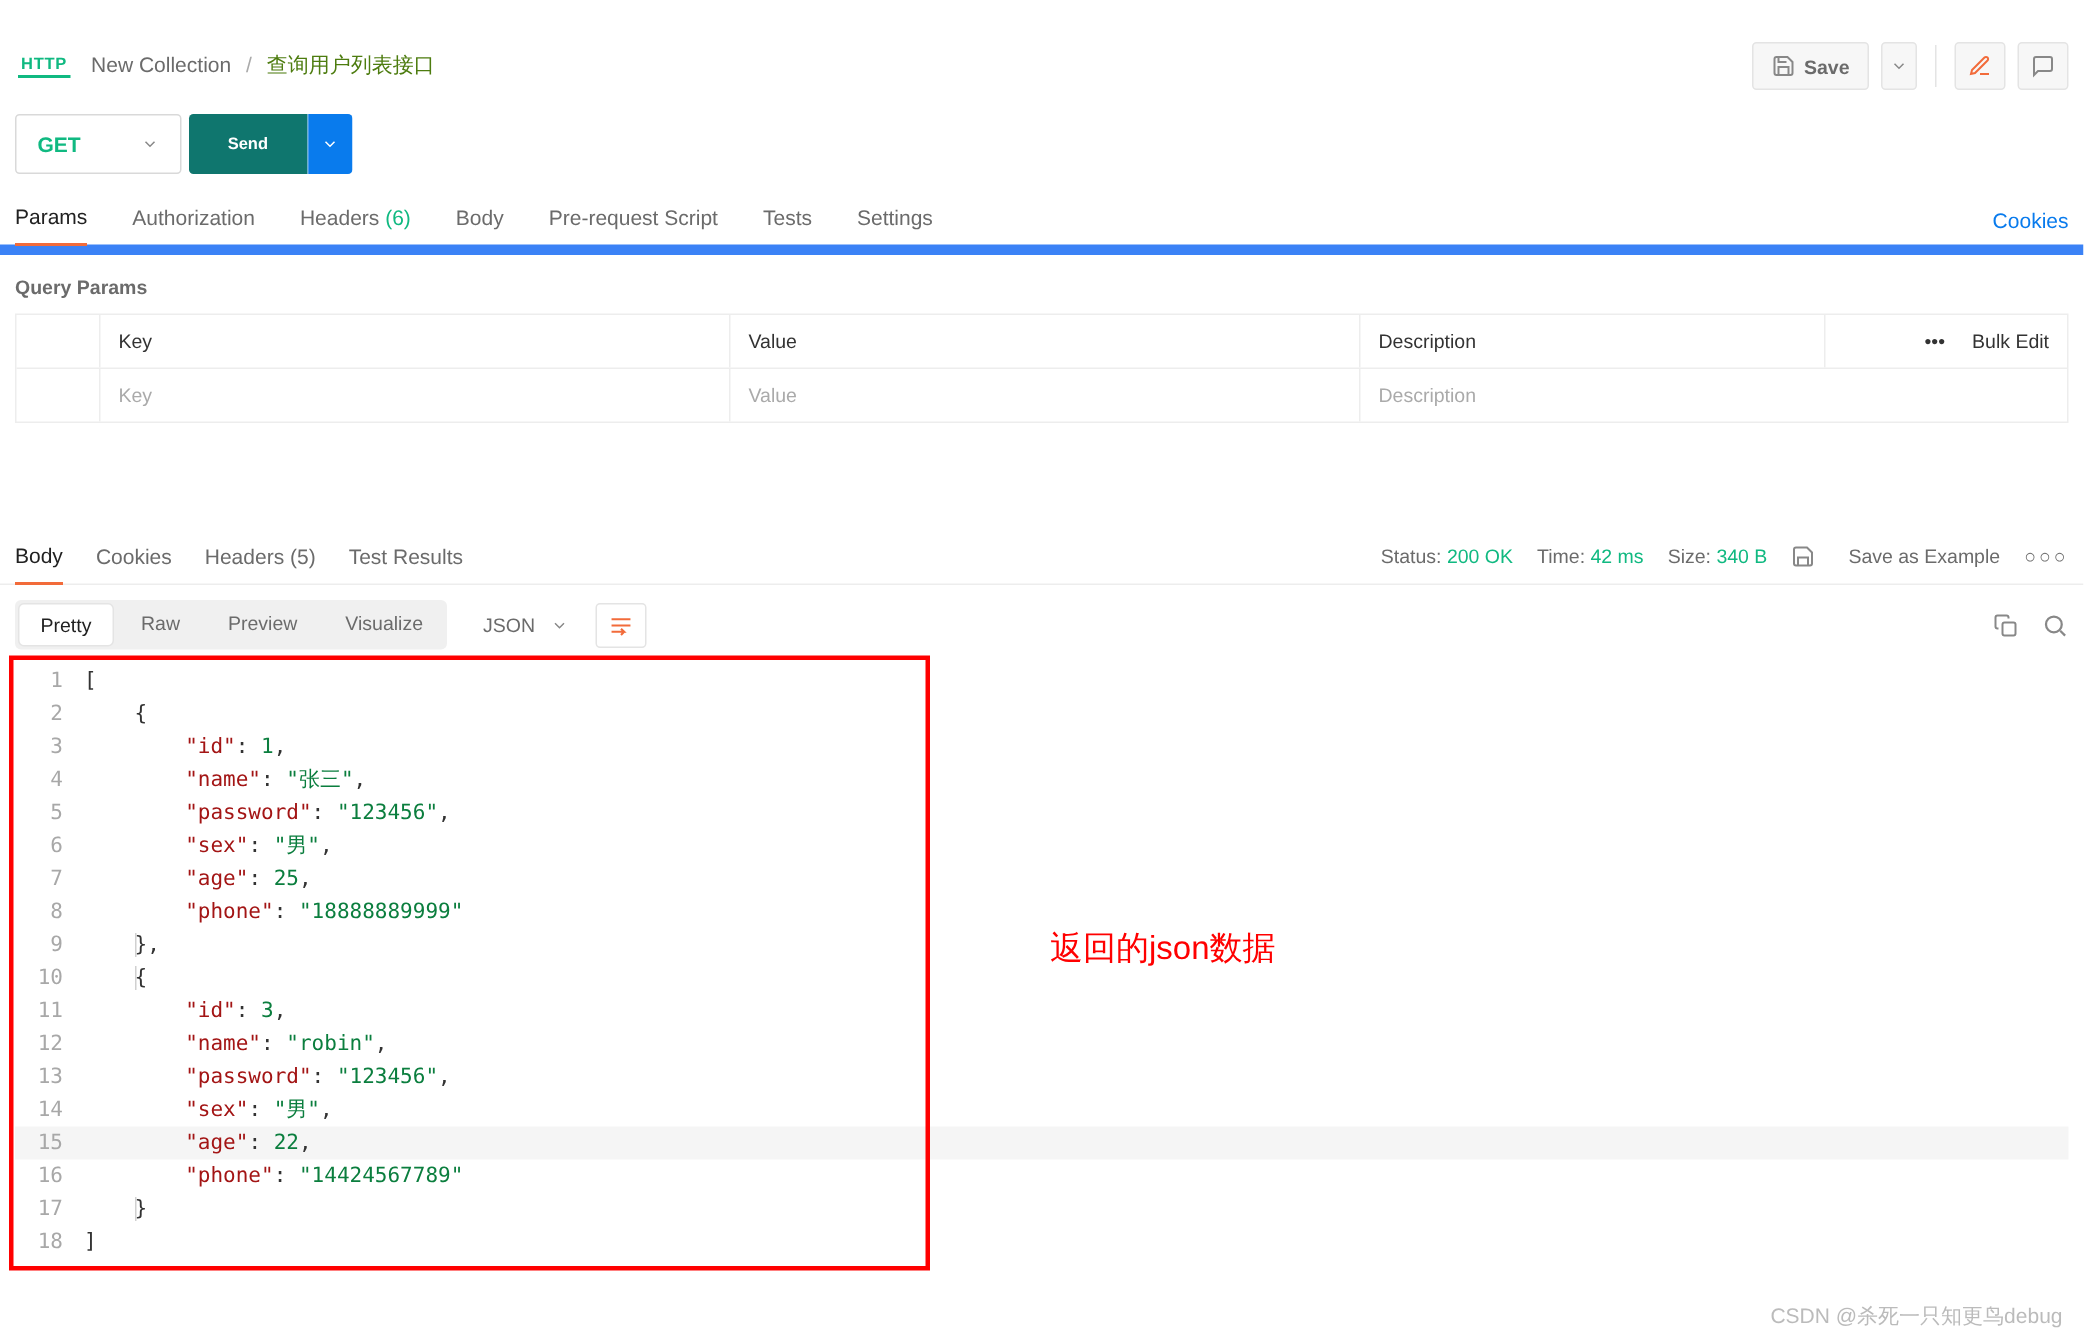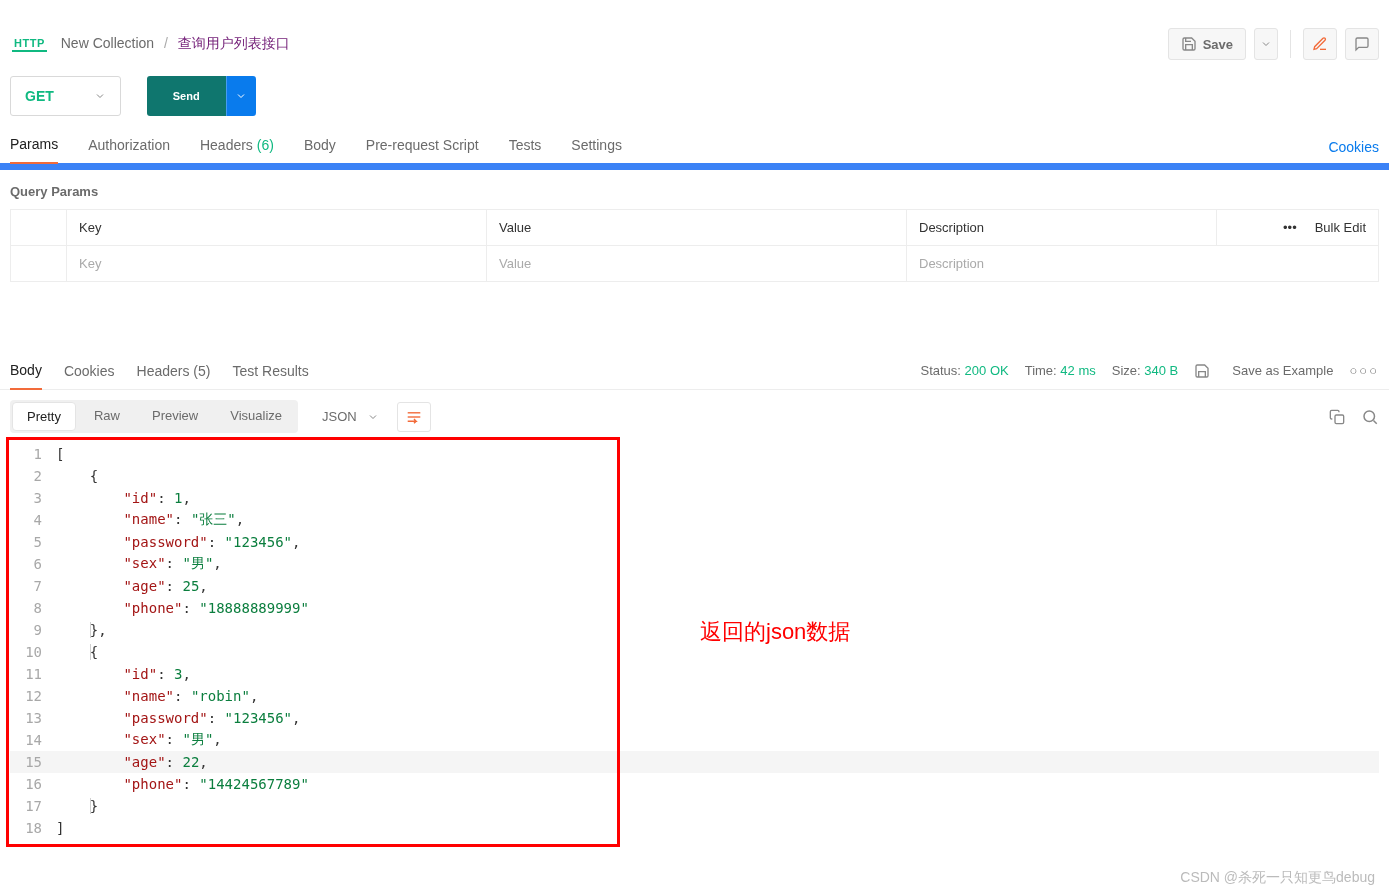--- a/index.html
+++ b/index.html
@@ -1,28 +1,28 @@
 <!DOCTYPE html>
 <html><head>
 <meta charset="utf-8">
 <style>
 * { box-sizing: border-box; margin: 0; padding: 0; }
 body { font-family: -apple-system, BlinkMacSystemFont, "Segoe UI", Arial, sans-serif; font-size: 13px; color: #212121; background: #fff; width: 1389px; }
 .topbar { display: flex; align-items: center; padding: 28px 10px 16px 12px; }
 .http-icon { color: #10b981; font-weight: 700; font-size: 11px; border-bottom: 2px solid #10b981; padding: 0 2px 1px; letter-spacing: 0.5px; margin-right: 14px; }
 .breadcrumb { color: #6b6b6b; font-size: 14px; }
 .breadcrumb .sep { margin: 0 6px; color: #aaa; }
-.breadcrumb .cur { color: #701a75; }
+.breadcrumb .cur { color: #4d7c0f; }
 .top-actions { margin-left: auto; display: flex; align-items: center; gap: 8px; }
 .btn { display: inline-flex; align-items: center; justify-content: center; border: 1px solid #e4e4e4; background: #f7f7f7; color: #6b6b6b; height: 32px; padding: 0 12px; border-radius: 3px; cursor: pointer; font-size: 13px; font-weight: bold; }
 .btn.small { width: 34px; padding: 0; }
 .btn.chev { width: 24px; padding: 0; }
 .divider-v { width: 1px; height: 28px; background: #e4e4e4; margin: 0 4px; }
 .edit-icon { color: #f26b3a; }
-.request-row { display: flex; gap: 26px; padding: 0 10px 14px; }
+.request-row { display: flex; gap: 5px; padding: 0 10px 14px; }
 .method-box { display: flex; align-items: center; border: 1px solid #d9d9d9; border-radius: 3px; height: 40px; }
 .method-sel { display: flex; align-items: center; padding: 0 14px; gap: 40px; color: #10b981; font-weight: 600; font-size: 14px; height: 100%; }
 .url-input { flex: 1; border: none; outline: none; font-size: 14px; padding: 0 14px; height: 38px; color: #333; min-width: 0; }
 .url-wrap { flex: 1; display: flex; border: 1px solid #d9d9d9; border-radius: 3px; height: 40px; align-items: center; position: relative; }
 .annot-url { position: absolute; border: 3px solid #ff0000; left: 0px; top: -3px; width: 385px; height: 46px; pointer-events: none; }
 .annot-url-label { position: absolute; left: 420px; top: 6px; color: #ff0000; font-size: 20px; pointer-events: none; }
 .send-btn { background: #0f766e; color: #fff; font-weight: 600; height: 40px; padding: 0 26px; border: none; border-radius: 3px 0 0 3px; font-size: 11px; cursor: pointer; text-align: right; }
 .send-chev { background: #097bed; color: #fff; height: 40px; width: 30px; border: none; border-left: 1px solid rgba(255,255,255,0.25); border-radius: 0 3px 3px 0; display: inline-flex; align-items: center; justify-content: center; cursor: pointer; }
 .send-group { display: flex; }
 .tabs { display: flex; align-items: center; padding: 0 10px; border-bottom: 7px solid #3b82f6; }

